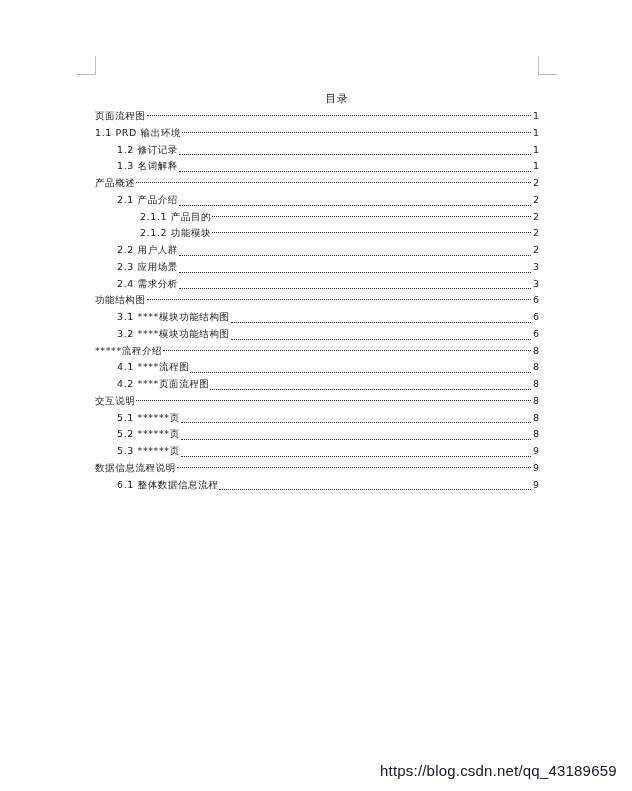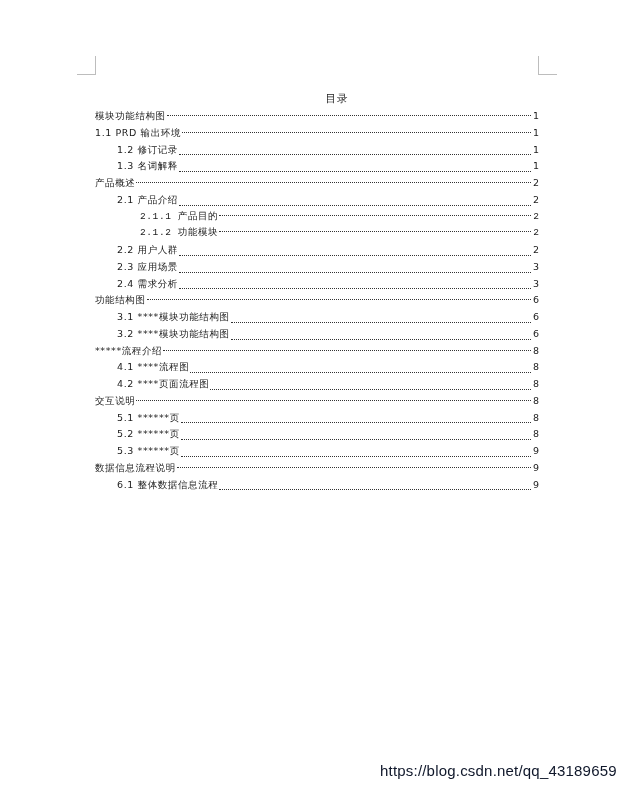--- a/index.html
+++ b/index.html
@@ -58,21 +58,21 @@
     .toc-row {
       display: flex;
       align-items: baseline;
       height: 16.75px;
       line-height: 16.75px;
       font-size: 9.5px;
       white-space: nowrap;
     }
     .toc-row.lvl1 { padding-left: 0; }
     .toc-row.lvl2 { padding-left: 22px; align-items: flex-end; }
-    .toc-row.lvl3 { padding-left: 45px; font-family: Liberation Mono, monospace; }
+    .toc-row.lvl3 { padding-left: 45px; }
     .toc-label {
       flex: 0 0 auto;
       letter-spacing: 0.6px;
     }
     .toc-leader {
       flex: 1 1 auto;
       border-bottom: 1px dotted #333;
       margin: 0 1px;
       transform: translateY(-3px);
       height: 0;
@@ -95,21 +95,21 @@
 </head>
 <body>
 
 <div class="corner tl"></div>
 <div class="corner tr"></div>
 
 <div class="toc-title">目录</div>
 
 <ul class="toc" id="toc">
     <li class="toc-row lvl1">
-      <span class="toc-label">模块功能结构图</span>
+      <span class="toc-label">页面流程图</span>
       <span class="toc-leader"></span>
       <span class="toc-page">1</span>
     </li>
     <li class="toc-row lvl1">
       <span class="toc-label">1.1 PRD 输出环境</span>
       <span class="toc-leader"></span>
       <span class="toc-page">1</span>
     </li>
     <li class="toc-row lvl2">
       <span class="toc-label">1.2  修订记录</span>

